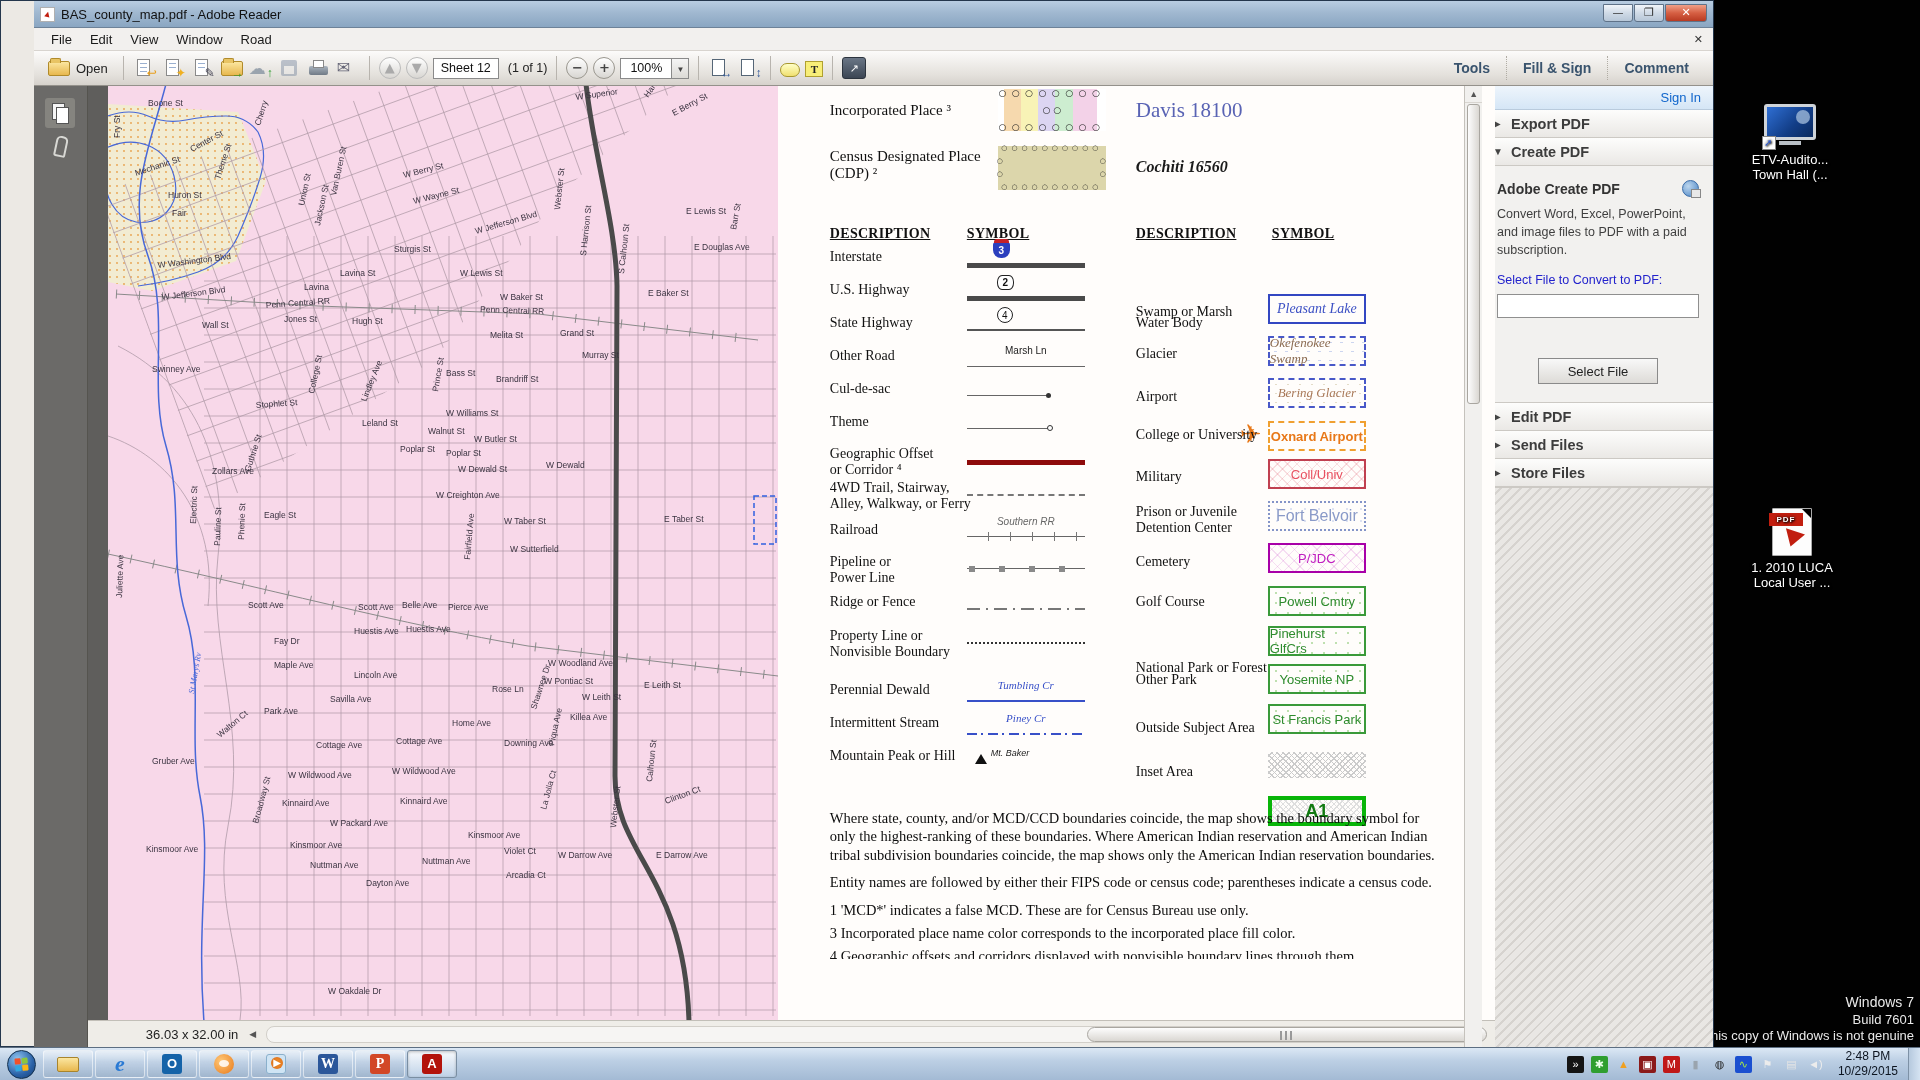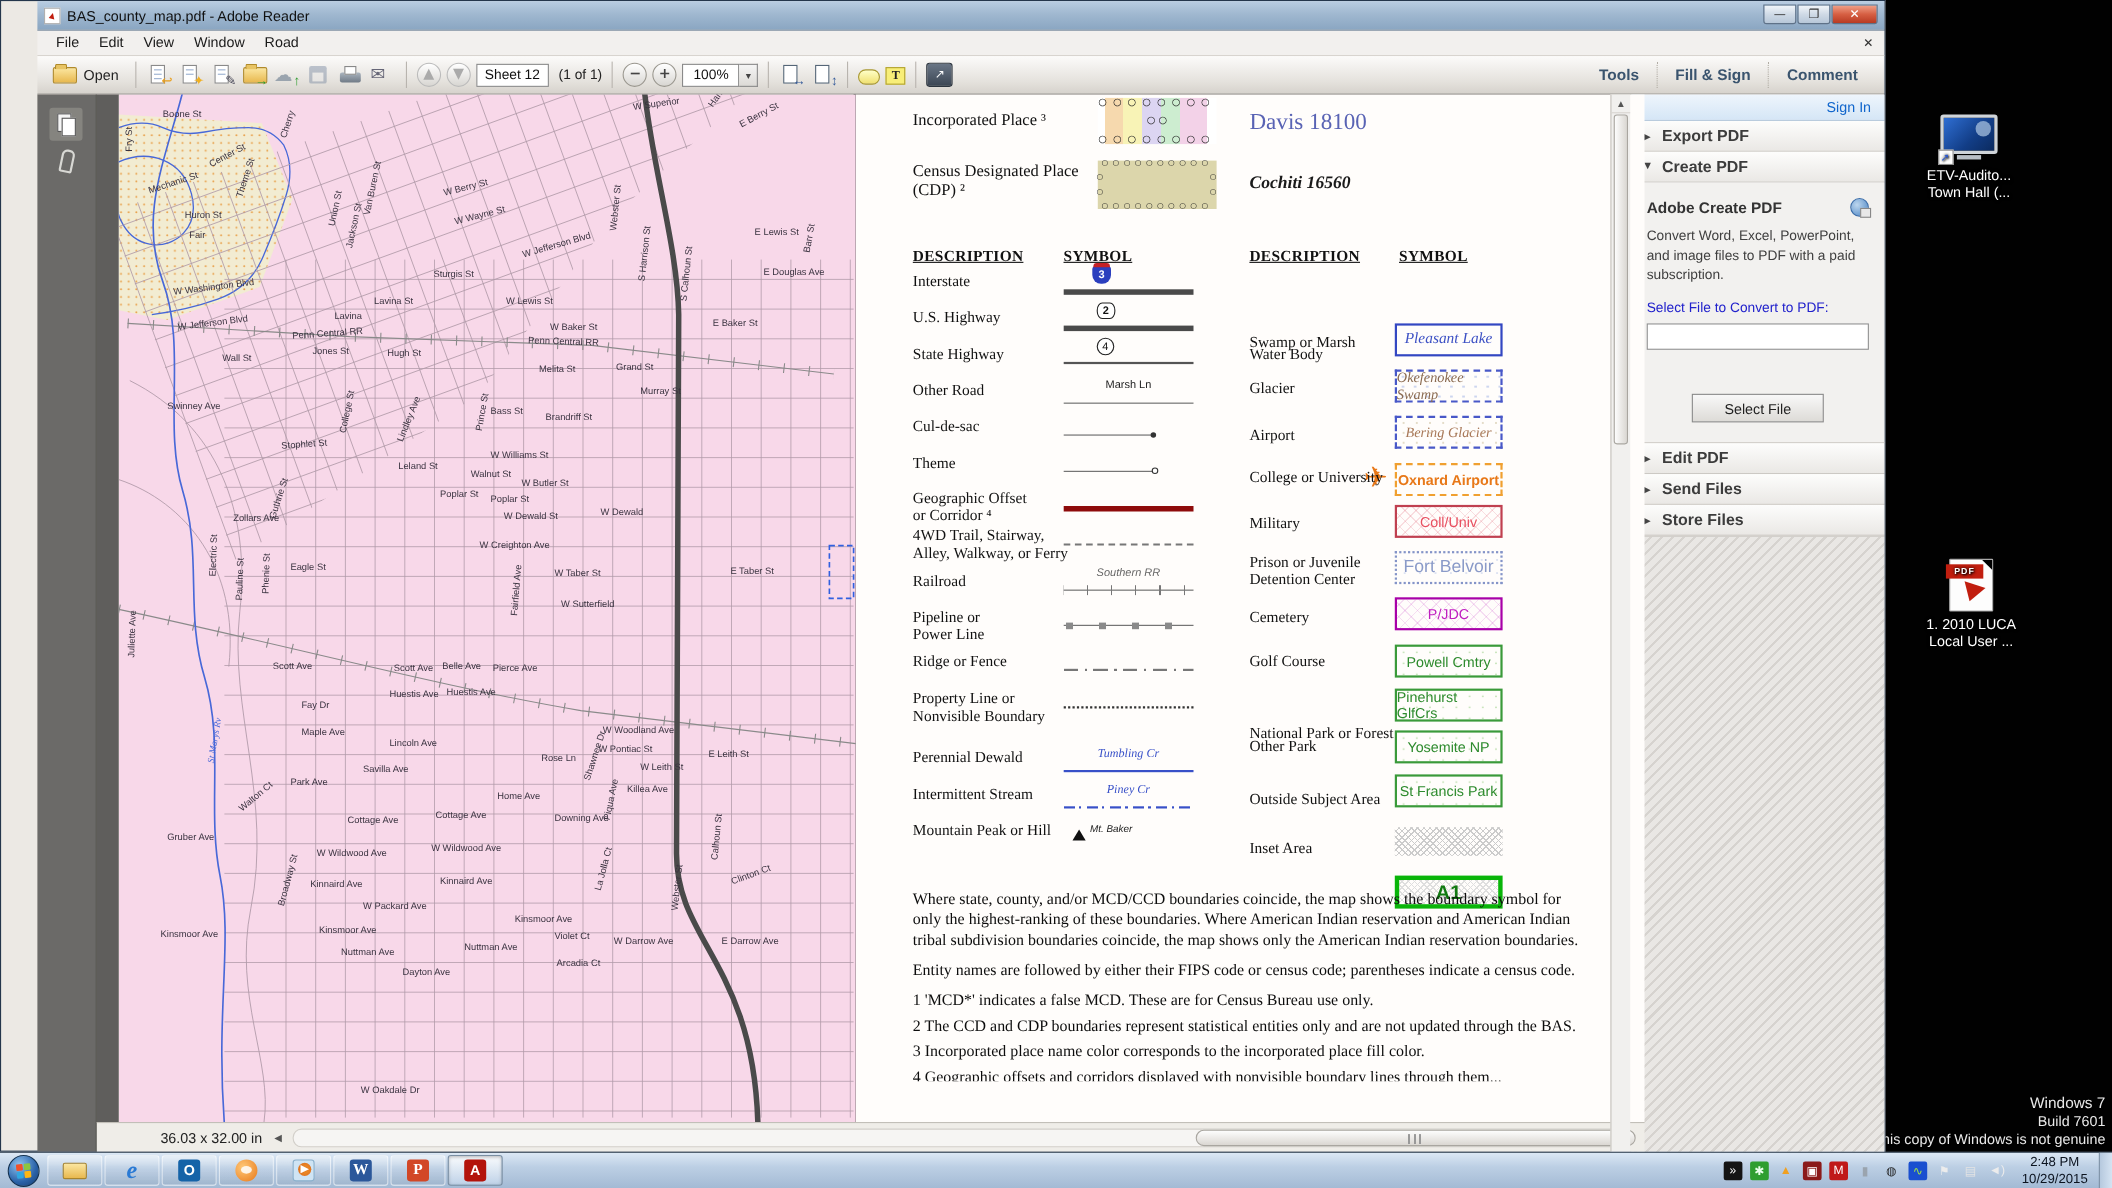--- a/index.html
+++ b/index.html
@@ -744,21 +744,20 @@
                 <div class="rbox rb-outside"></div>
               </div>
               <div class="rrow" style="top: 670px;">
                 <div class="rdesc" style="top: 8px;">Inset Area</div>
                 <div class="rbox rb-inset">A1</div>
               </div>
               <div class="notes">
                 <p>Where state, county, and/or MCD/CCD boundaries coincide, the map shows the boundary symbol for only the highest-ranking of these boundaries.  Where American Indian reservation and American Indian tribal subdivision boundaries coincide, the map shows only the American Indian reservation boundaries.</p>
                 <p>Entity names are followed by either their FIPS code or census code; parentheses indicate a census code.</p>
                 <div class="foot">1  'MCD*' indicates a false MCD.  These are for Census Bureau use only.</div>
-                <div class="foot">2  The CCD and CDP boundaries represent statistical entities only and are not updated through the BAS.</div>
                 <div class="foot">3  Incorporated place name color corresponds to the incorporated place fill color.</div>
                 <div class="foot clip">4  Geographic offsets and corridors displayed with nonvisible boundary lines through them...</div>
               </div>
             </div>
         </div>
         <div class="statusbar">
           <span class="size-label">36.03 x 32.00 in</span>
           <div class="hscroll">
             <span class="harrow">◀</span>
             <div class="hthumb">

